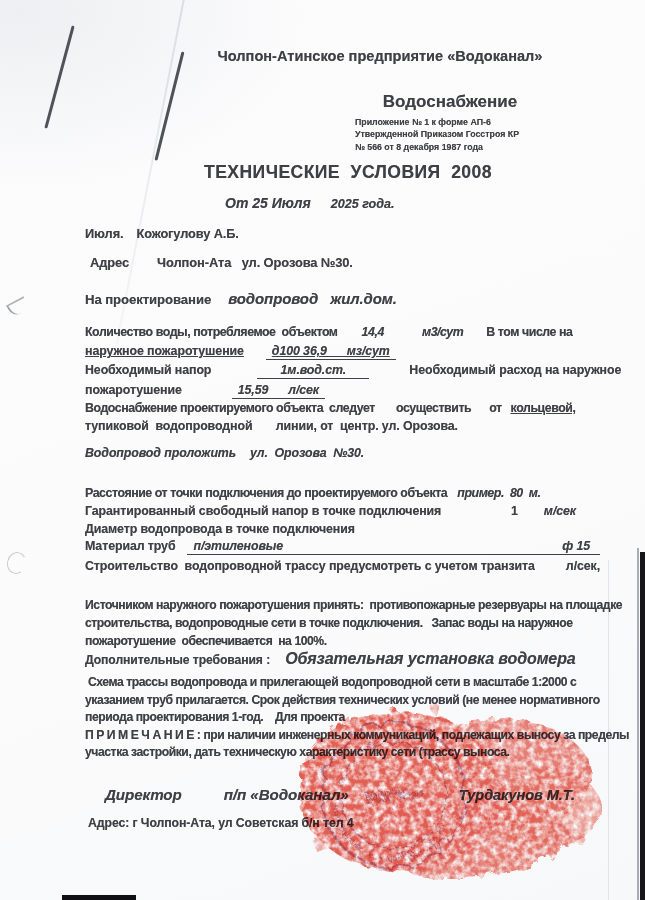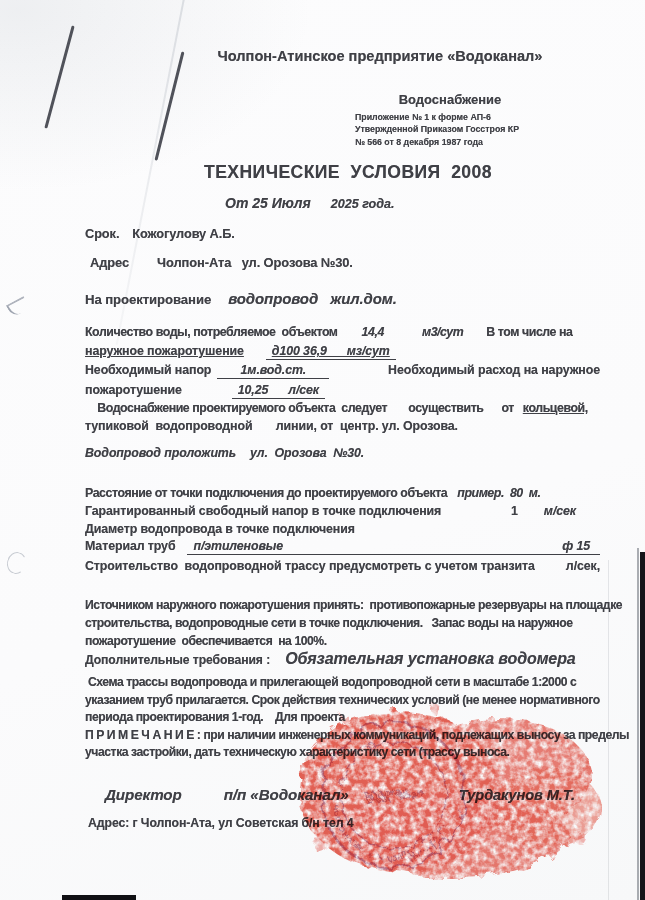--- a/index.html
+++ b/index.html
@@ -44,37 +44,37 @@
   <div class="pen-tick" style="left:8px;top:300px;"></div>
   <div class="pen-ring" style="left:7px;top:552px;"></div>
   <div class="fold-line"></div>
   <div class="edge-line"></div>
   <div class="edge-band"></div>
   <div class="bottom-bar"></div>
 
   <div class="abs" style="left:140px;top:48px;width:480px;text-align:center;font-weight:700;font-size:14.6px;">Чолпон-Атинское предприятие «Водоканал»</div>
 
   <div class="abs" style="left:355px;top:92px;width:190px;">
-    <div style="text-align:center;font-weight:700;font-size:13px;margin-bottom:4px;">Водоснабжение</div>
+    <div style="text-align:center;font-weight:700;font-size:17px;margin-bottom:4px;">Водоснабжение</div>
     <div style="font-weight:700;font-size:8.8px;line-height:12.4px;">
       <div>Приложение № 1 к форме АП-6</div>
       <div>Утвержденной Приказом Госстроя КР</div>
       <div>№ 566 от 8 декабря 1987 года</div>
     </div>
   </div>
 
   <div class="abs" style="left:108px;top:162px;width:480px;text-align:center;font-weight:700;font-size:17.6px;letter-spacing:.4px;white-space:pre;">ТЕХНИЧЕСКИЕ  УСЛОВИЯ  2008</div>
 
   <div class="abs" style="left:225px;top:195px;display:flex;align-items:baseline;gap:20px;">
     <span class="fill" style="font-weight:700;font-size:14px;">От 25 Июля</span>
     <span class="fill" style="font-weight:700;font-size:12.6px;">2025 года.</span>
   </div>
 
   <div class="row" style="top:226px;font-size:12.8px;">
-    <span>Срок.</span>
+    <span>Июля.</span>
     <span style="margin-left:13px;">Кожогулову А.Б.</span>
   </div>
   <div class="row" style="top:255px;left:90px;font-size:12.9px;">
     <span>Адрес</span>
     <span style="margin-left:28px;">Чолпон-Ата   ул. Орозова №30.</span>
   </div>
 
   <div class="row" style="top:290px;font-size:13.2px;">
     <span>На проектирование</span>
     <span class="fill" style="margin-left:17px;font-size:15px;">водопровод   жил.дом.</span>
@@ -83,31 +83,31 @@
   <div class="row tight" style="top:325px;">
     <span>Количество воды, потребляемое  объектом</span>
     <span class="fill" style="margin-left:24px;">14,4</span>
     <span class="fill" style="margin-left:38px;">м3/сут</span>
     <span style="margin-left:23px;">В том числе на</span>
   </div>
   <div class="row" style="top:344px;text-decoration:underline;">
     <span>наружное пожаротушение</span>
     <span class="fill ul" style="margin-left:22px;">д100 36,9      мз/сут</span>
   </div>
-  <div class="row" style="top:363px;">
+  <div class="row" style="top:363px;gap:40px;">
     <span>Необходимый напор</span>
     <span class="fill ul ctr" style="margin-left:6px;min-width:100px;">1м.вод.ст.</span>
     <span style="margin-left:auto;">Необходимый расход на наружное</span>
   </div>
   <div class="row" style="top:383px;">
     <span>пожаротушение</span>
-    <span class="fill ul" style="margin-left:50px;">10,25      л/сек</span>
-  </div>
-
-  <div class="row tight" style="top:401px;justify-content:center;">
+    <span class="fill ul" style="margin-left:50px;">15,59      л/сек</span>
+  </div>
+
+  <div class="row tight" style="top:401px;">
     <span>Водоснабжение проектируемого объекта  следует       осуществить      от   </span>
     <span style="text-decoration:underline;">кольцевой,</span>
   </div>
   <div class="row" style="top:419px;">
     <span>тупиковой  водопроводной       линии, от  центр. ул. Орозова.</span>
   </div>
   <div class="row fill" style="top:446px;font-style:italic;">
     <span>Водопровод проложить</span>
     <span style="margin-left:14px;">ул.  Орозова  №30.</span>
   </div>

